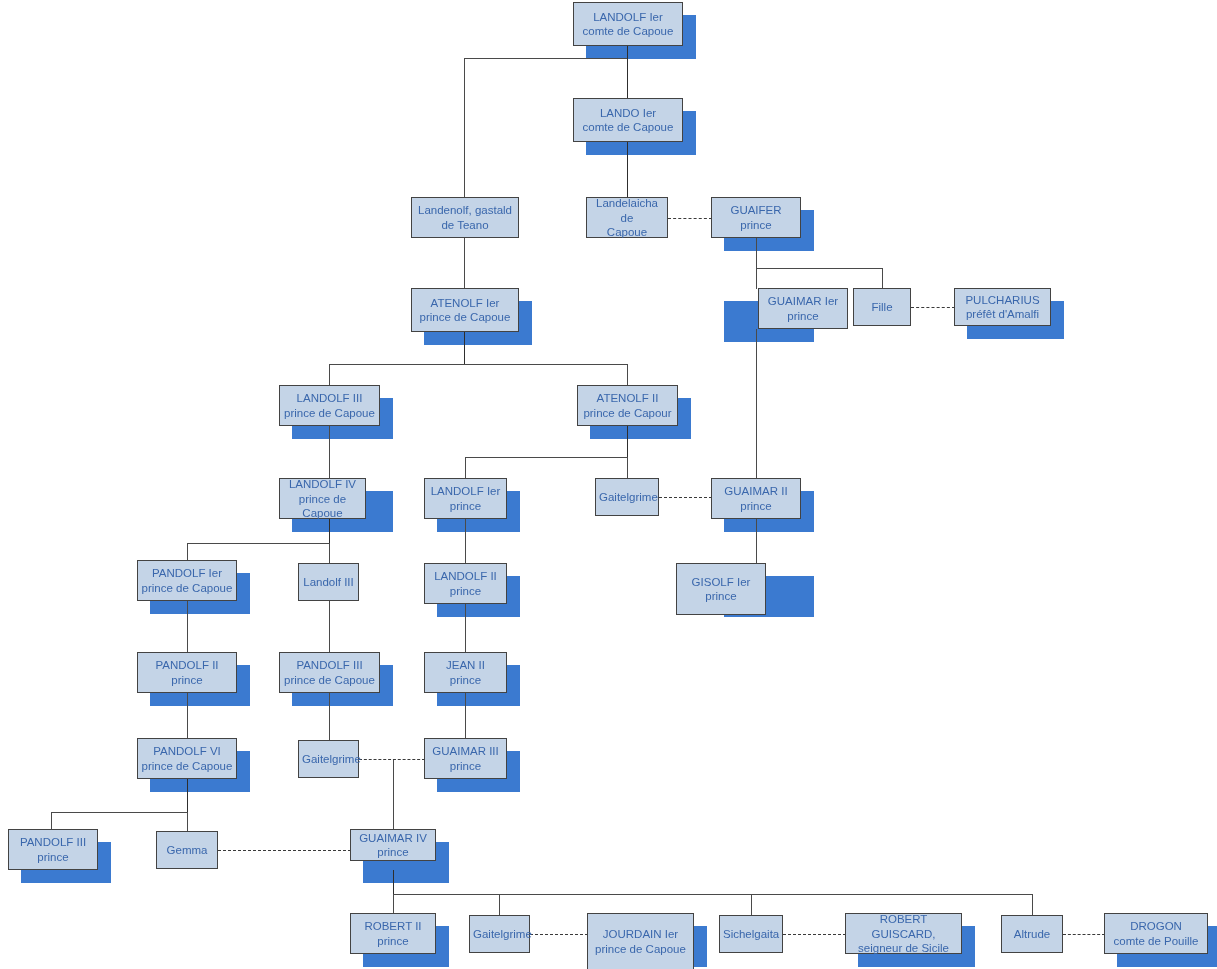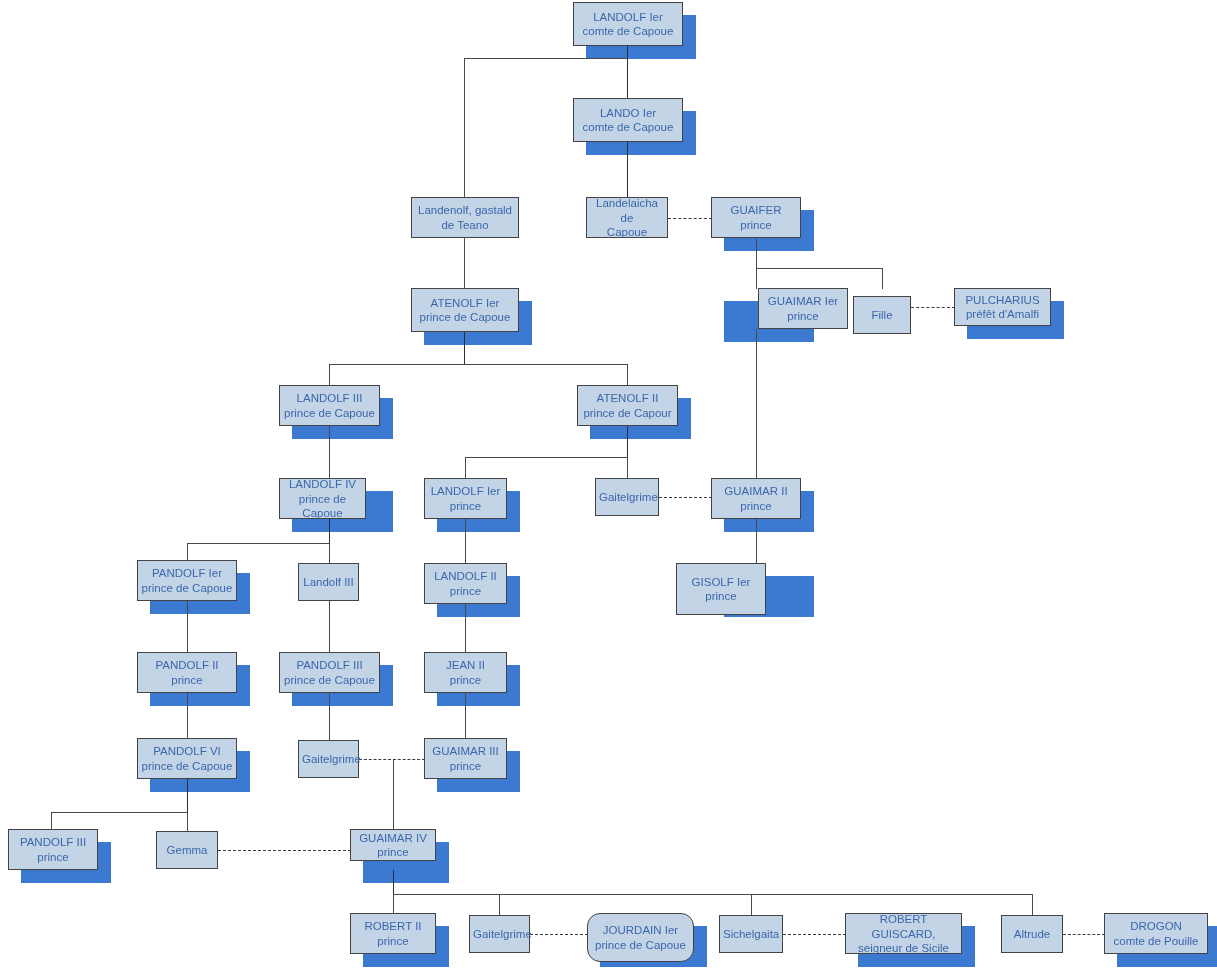--- a/index.html
+++ b/index.html
@@ -164,21 +164,21 @@
           <span class="l2">prince de Capoue</span>
         </span>
       </div>
       <div class="shadow" style="left: 724px; top: 301px; width: 90px; height: 41px;"></div>
       <div class="node" style="left: 711px; top: 288px; width: 90px; height: 41px; margin-left: 47px;">
         <span class="lbl">
           <span class="l1">GUAIMAR Ier</span>
           <span class="l2">prince</span>
         </span>
       </div>
-      <div class="node" style="left: 853px; top: 296px; width: 58px; height: 38px;">
+      <div class="node" style="left: 853px; top: 288px; width: 58px; height: 38px;">
         <span class="lbl">
           <span class="l1">Fille</span>
         </span>
       </div>
       <div class="shadow" style="left: 967px; top: 301px; width: 97px; height: 38px;"></div>
       <div class="node" style="left: 954px; top: 288px; width: 97px; height: 38px;">
         <span class="lbl">
           <span class="l1">PULCHARIUS</span>
           <span class="l2">préfêt d'Amalfi</span>
         </span>
@@ -314,21 +314,21 @@
           <span class="l1">ROBERT II</span>
           <span class="l2">prince</span>
         </span>
       </div>
       <div class="node" style="left: 469px; top: 915px; width: 61px; height: 38px;">
         <span class="lbl">
           <span class="l1">Gaitelgrime</span>
         </span>
       </div>
       <div class="shadow" style="left: 600px; top: 926px; width: 107px; height: 41px;"></div>
-      <div class="node" style="left: 587px; top: 913px; width: 107px; height: 49px; border-radius: 13px;">
+      <div class="node" style="left: 587px; top: 913px; width: 107px; height: 57px;">
         <span class="lbl">
           <span class="l1">JOURDAIN Ier</span>
           <span class="l2">prince de Capoue</span>
         </span>
       </div>
       <div class="node" style="left: 719px; top: 915px; width: 64px; height: 38px;">
         <span class="lbl">
           <span class="l1">Sichelgaita</span>
         </span>
       </div>

